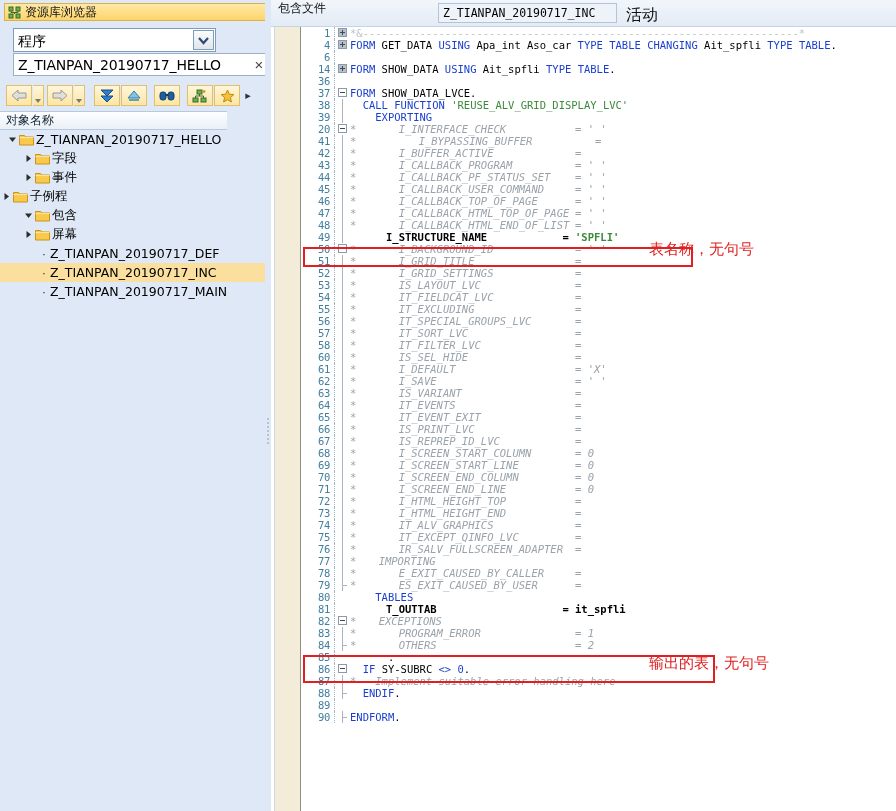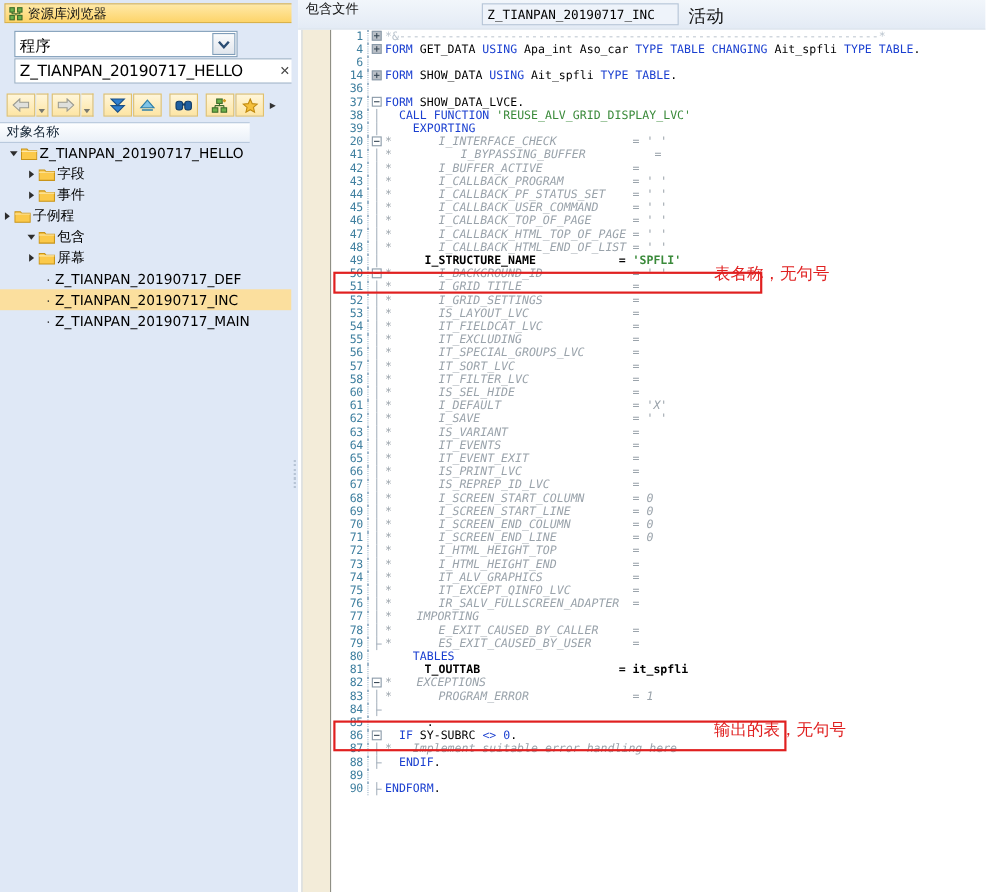--- a/index.html
+++ b/index.html
@@ -712,20 +712,21 @@
             <span class="ln-num">83</span>
             <span class="ln-sep"></span>
             <span class="ln-bar"></span>
             <span class="ln-code"><span class="cmt">* </span><span class="cmt" style="display: inline-block; width: 176.4px; margin-left: 36px;">PROGRAM_ERROR</span><span class="cmt">= 1</span></span>
           </div>
           <div class="ln-row">
             <span class="ln-num">84</span>
             <span class="ln-sep"></span>
             <span class="ln-bar"></span>
             <span class="ln-tick"></span>
+            <span class="ln-code"><span class="cmt">* </span><span class="cmt" style="display: inline-block; width: 176.4px; margin-left: 36px;">OTHERS</span><span class="cmt">= 2</span></span>
           </div>
           <div class="ln-row">
             <span class="ln-num">85</span>
             <span class="ln-sep"></span>
             <span class="ln-code"><span class="plain">      .</span></span>
           </div>
           <div class="ln-row">
             <span class="ln-num">86</span>
             <span class="ln-sep"></span>
             <span class="ln-fold box"></span>

